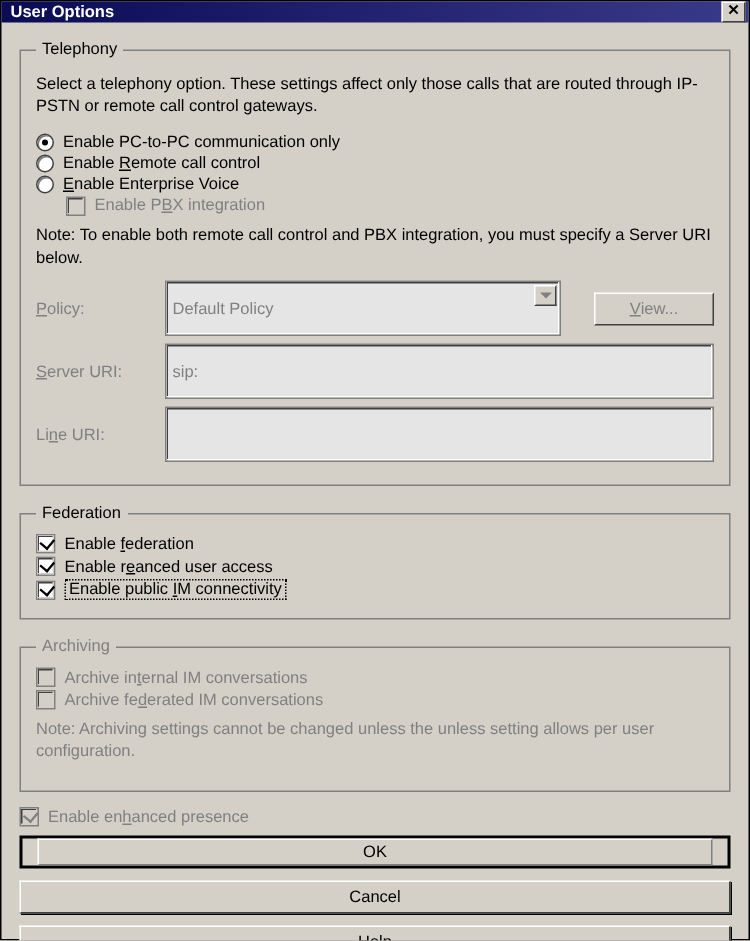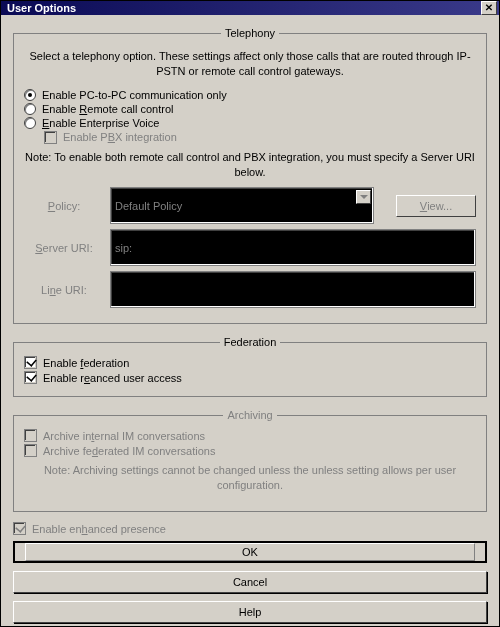--- a/index.html
+++ b/index.html
@@ -8,21 +8,21 @@
     font-family: Tahoma, "MS Sans Serif", Arial, sans-serif;
     font-size: 11px;
     background: #d4d0c8;
     color: #000;
   }
   .window {
     width: 500px; height: 627px;
     background: #d4d0c8;
     border: 1px solid #000;
     position: relative;
-    display: flex; flex-direction: column; text-align: center;
+    display: flex; flex-direction: column;
   }
   .titlebar {
     height: 20px;
     background: linear-gradient(to right, #0a0a55, #3a3a8a);
     color: #fff;
     font-weight: bold;
     display: flex; align-items: center;
     padding: 0 2px 0 6px;
     justify-content: space-between;
   }
@@ -111,21 +111,21 @@
     gap: 6px;
   }
   .form-row .label {
     width: 80px;
     flex: 0 0 auto;
   }
   .underline { text-decoration: underline; }
   .combo, .textfield {
     flex: 1;
     height: 37px;
-    background: #000000;
+    background: #e5e5e5;
     border: 1px solid #808080;
     box-shadow: inset -1px -1px 0 #fff, inset 1px 1px 0 #404040;
     display: flex; align-items: center;
     padding: 12px 4px;
     color: #808080;
     position: relative;
   }
   .combo .arrow {
     position: absolute; right: 2px; top: 2px;
     width: 15px; height: 14px;
@@ -248,20 +248,24 @@
       <div class="check-row">
         <div class="checkbox checked"></div>
         <span><span>Enable </span><span class="underline">f</span><span>ederation</span></span>
       </div>
 
       <div class="check-row">
         <div class="checkbox checked"></div>
         <span><span>Enable r</span><span class="underline">e</span><span>anced user access</span></span>
       </div>
 
+      <div class="check-row">
+        <div class="checkbox checked"></div>
+        <span class="dotted-focus"><span>Enable public </span><span class="underline">I</span><span>M connectivity</span></span>
+      </div>
     </fieldset>
 
     <fieldset class="disabled">
       <legend class="disabled-text">Archiving</legend>
 
       <div class="check-row">
         <div class="checkbox disabled"></div>
         <span class="disabled-text"><span>Archive in</span><span class="underline">t</span><span>ernal IM conversations</span></span>
       </div>
 

